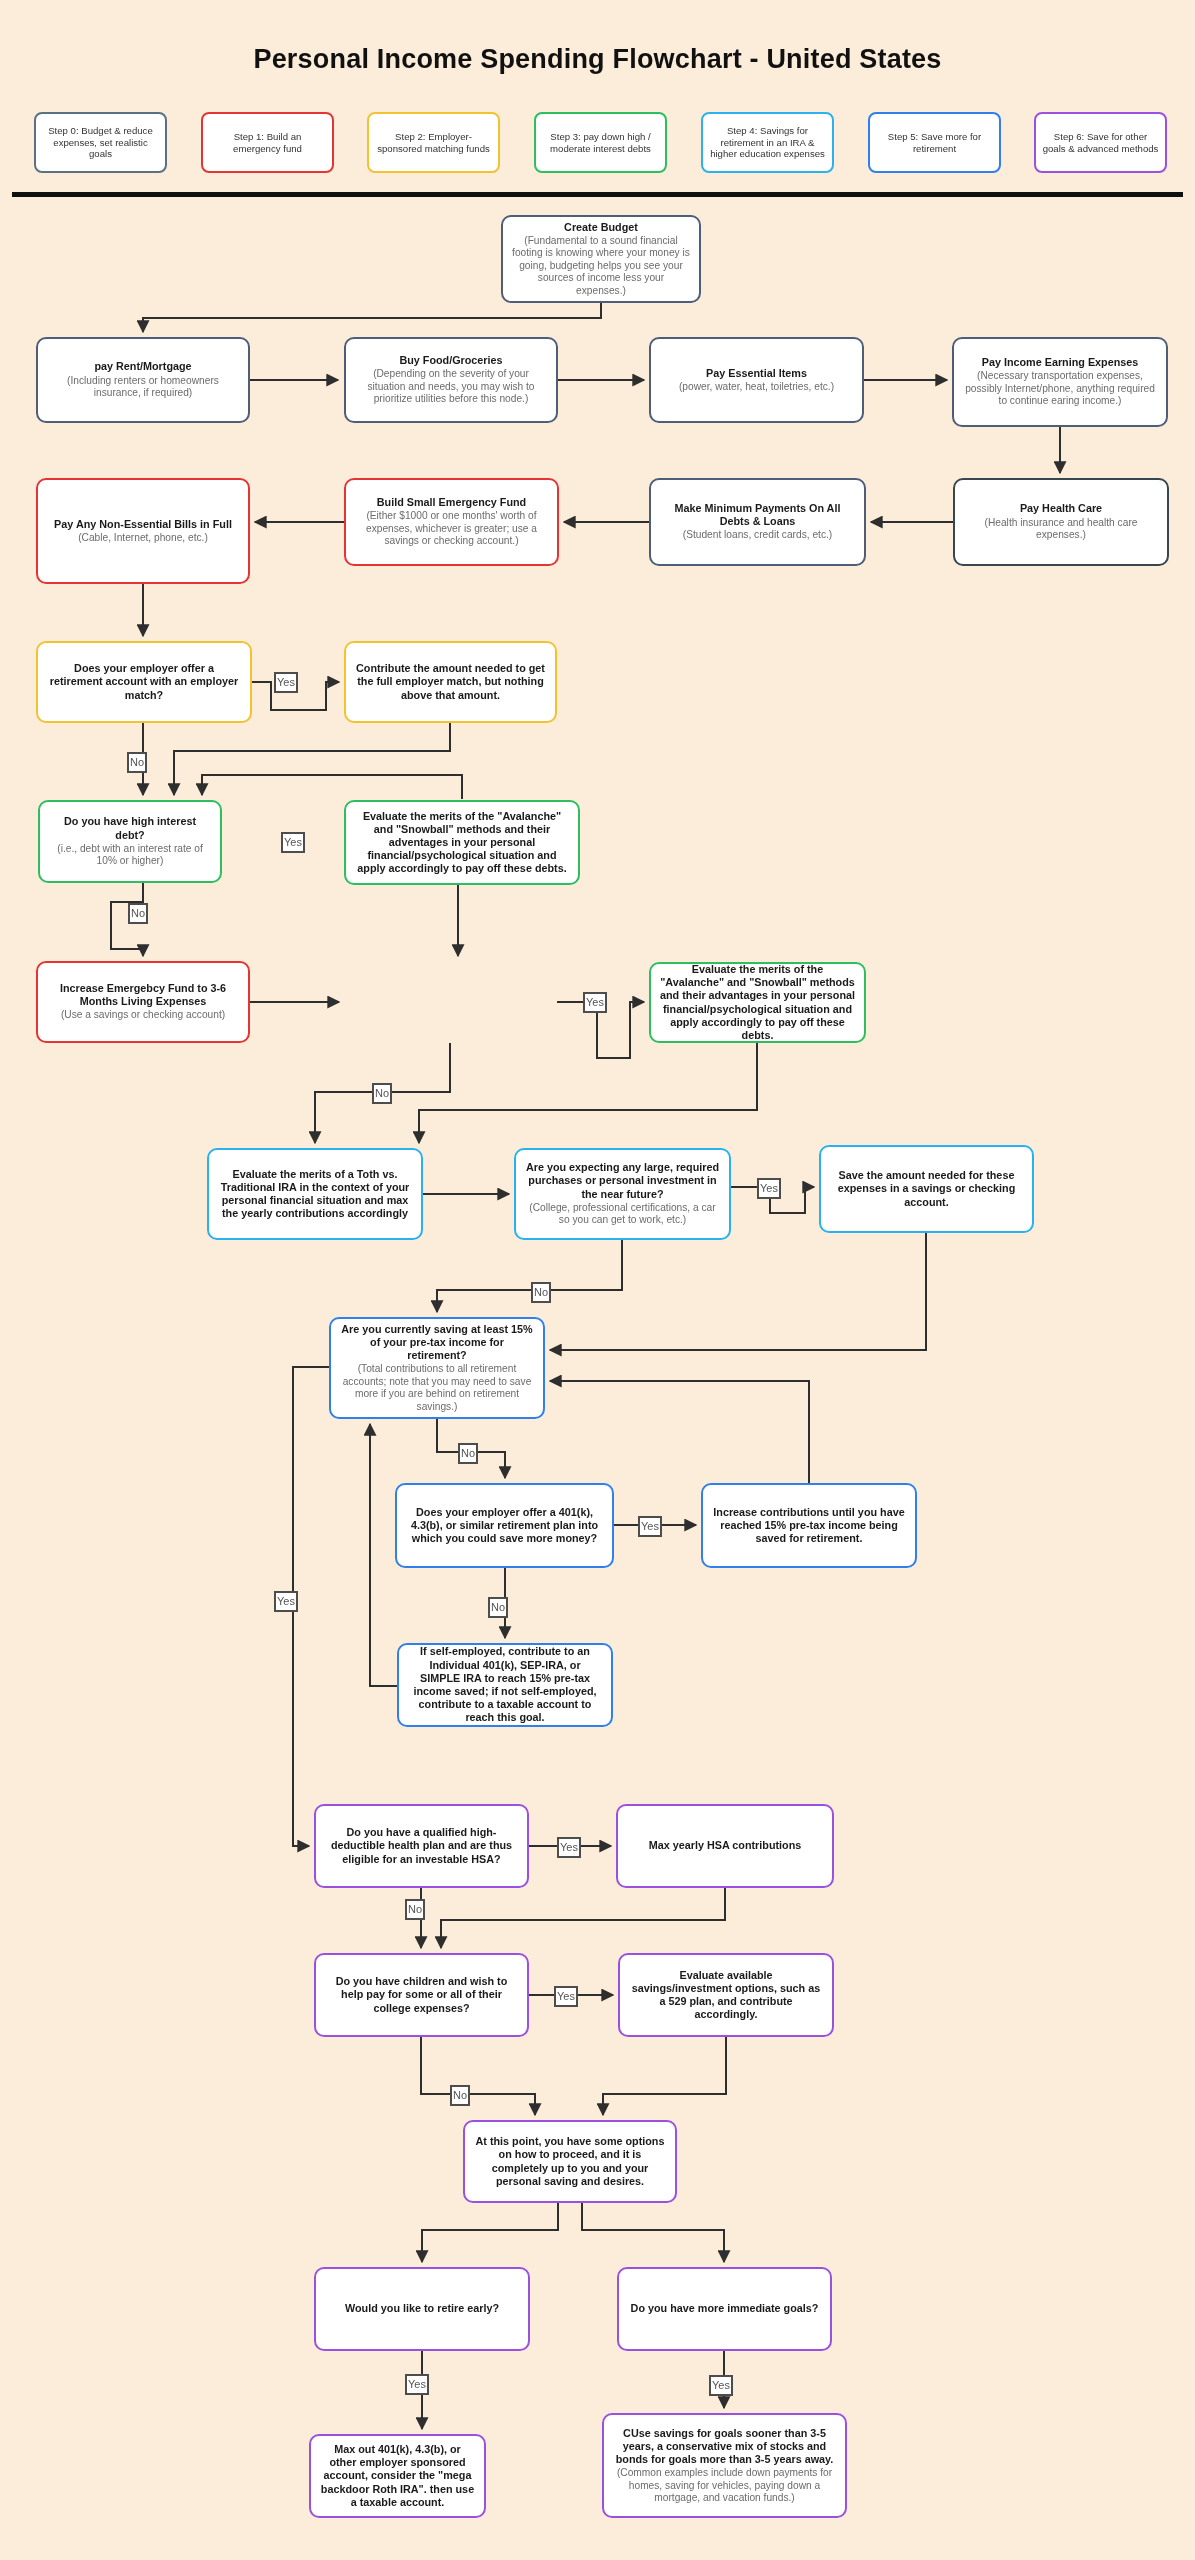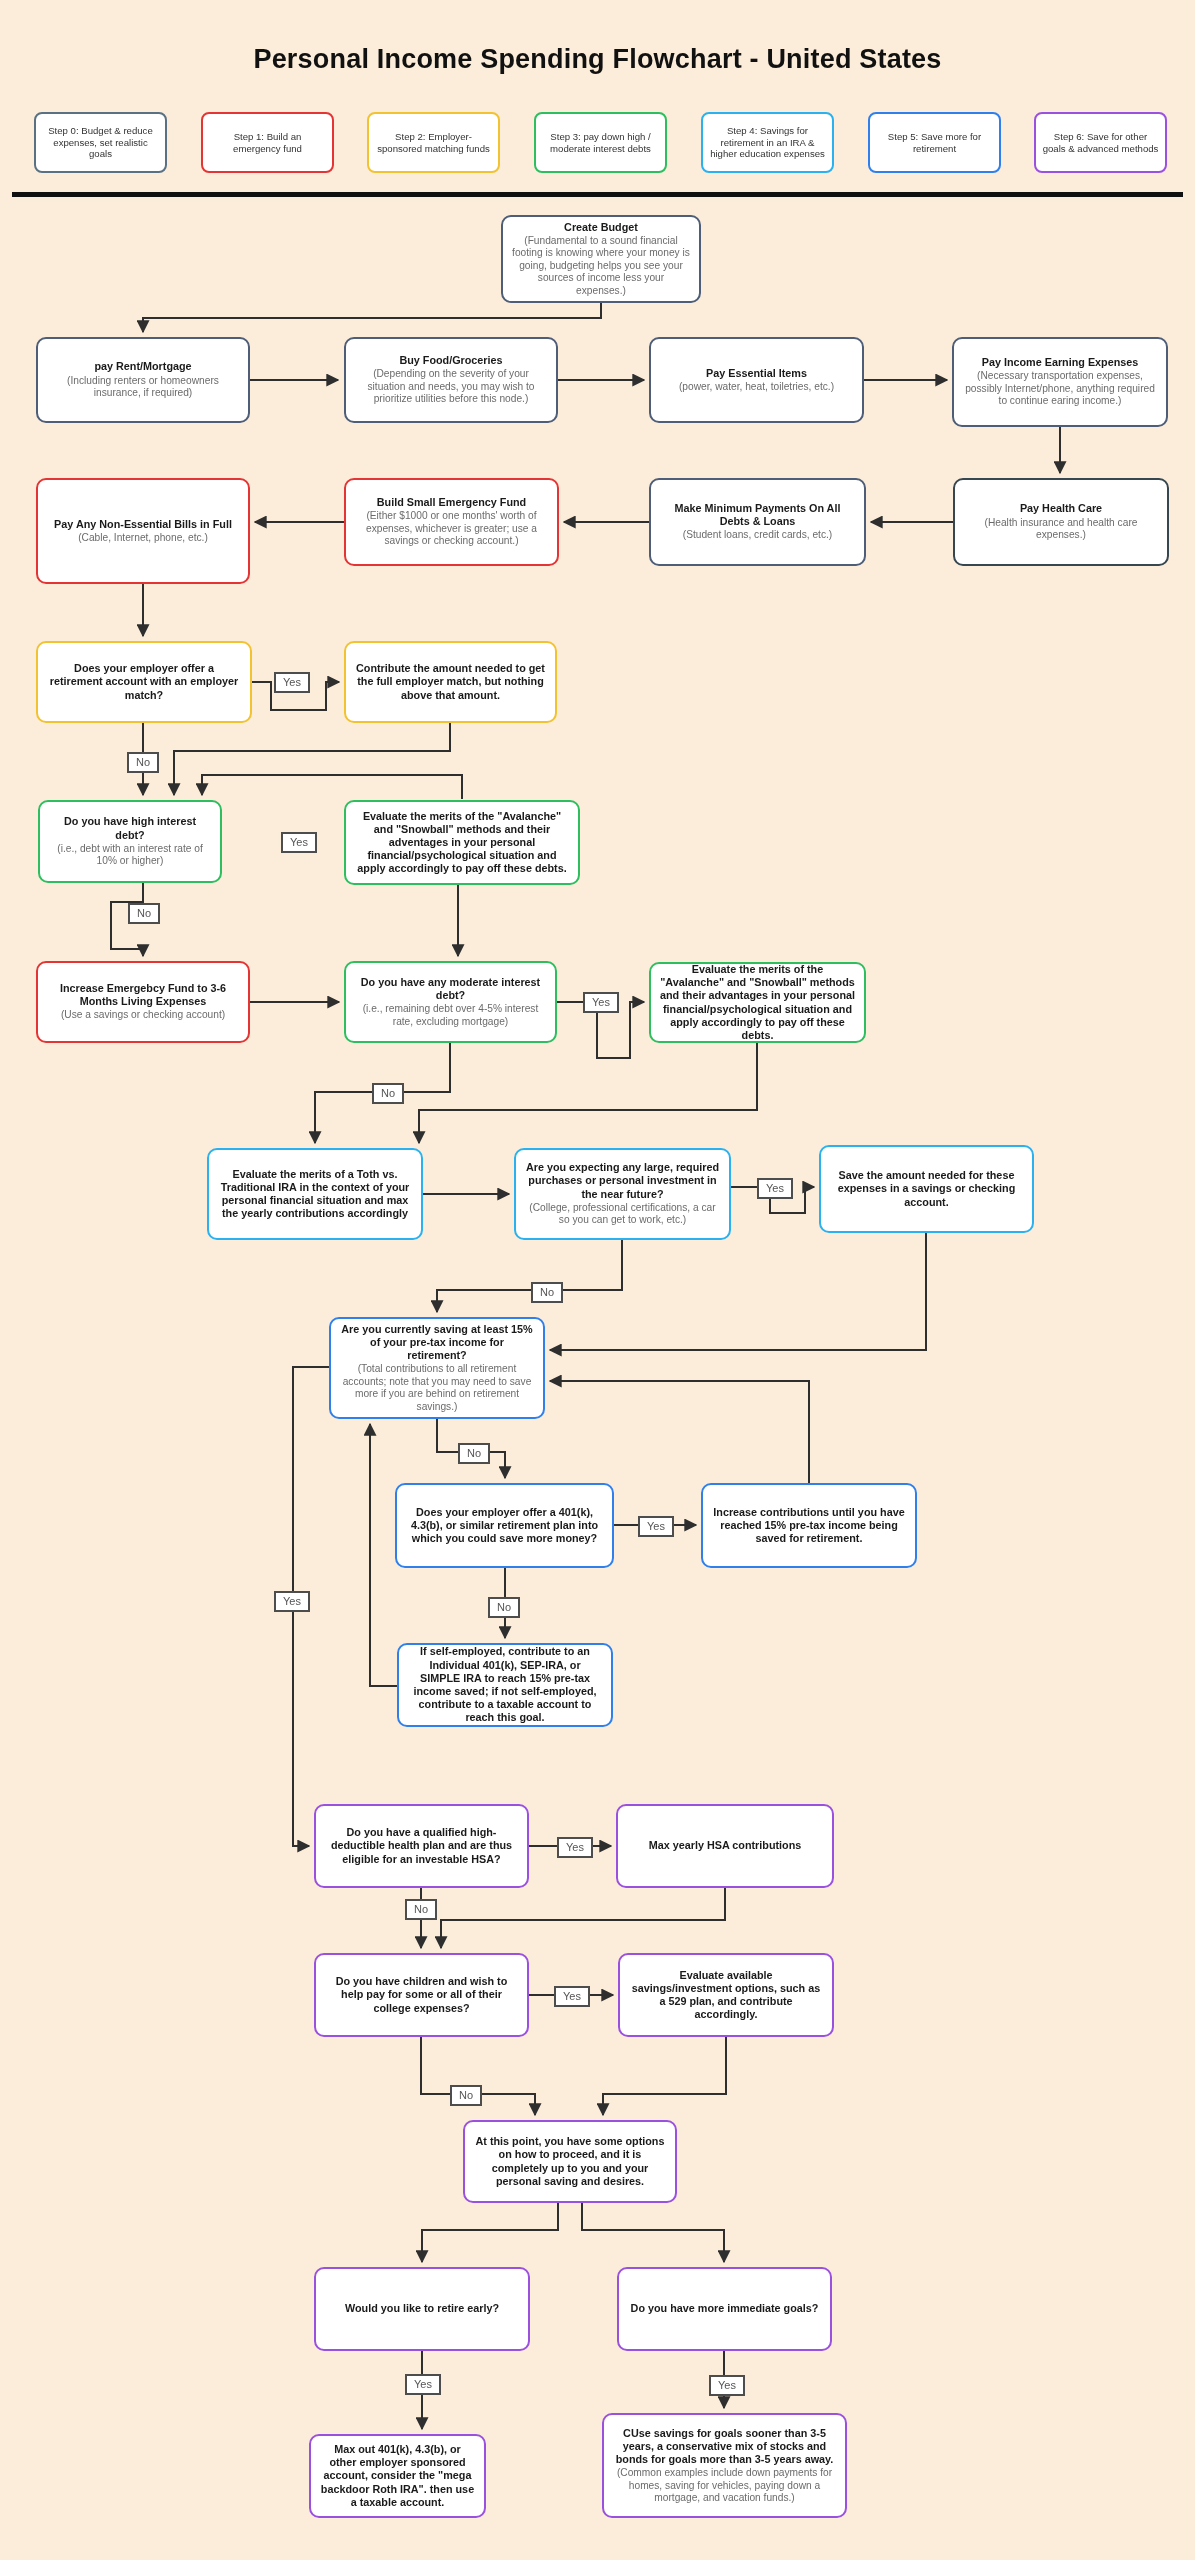--- a/index.html
+++ b/index.html
@@ -10,21 +10,21 @@
   .divider{position:absolute;left:12px;top:192px;width:1171px;height:5px;background:#101010;}
   .step-box{position:absolute;top:112px;width:133px;height:61px;background:#fff;
             border:2px solid #888;border-radius:8px;display:flex;align-items:center;justify-content:center;
             text-align:center;font-size:9.6px;color:#333;padding:3px 6px;box-sizing:border-box;line-height:1.25;}
   .node{position:absolute;background:#fff;border:2px solid #4e5d78;border-radius:10px;
         display:flex;flex-direction:column;align-items:center;justify-content:center;
         text-align:center;padding:9px 9px;box-sizing:border-box;line-height:1.22;}
   .node-title{font-size:10.8px;font-weight:bold;color:#1a1a1a;}
   .node-sub{font-size:10.2px;color:#6b6b6b;margin-top:1px;}
   .edge-label{position:absolute;background:#fff;border:2px solid #4d4d4d;color:#555;
-              font-size:11px;padding:0px 7px;line-height:17px;height:17px;}
+              font-size:11px;padding:0px 1px;line-height:17px;height:17px;}
   svg.edges{position:absolute;left:0;top:0;z-index:0;}
   #nodes,#labels,#steps{position:absolute;left:0;top:0;width:100%;height:100%;z-index:1;pointer-events:none;}
 </style>
 </head>
 <body>
 
 <div class="canvas">
 
   <div class="page-title">Personal Income Spending Flowchart - United States</div>
 
@@ -136,24 +136,20 @@
         <div class="node-title">Do you have high interest debt?</div>
         <div class="node-sub">(i.e., debt with an interest rate of 10% or higher)</div>
       </div>
       <div class="node" style="left: 344px; top: 800px; width: 236px; height: 85px; border-color: rgb(45, 190, 96);">
         <div class="node-title">Evaluate the merits of the "Avalanche" and "Snowball" methods and their adventages in your personal financial/psychological situation and apply accordingly to pay off these debts.</div>
       </div>
       <div class="node" style="left: 36px; top: 961px; width: 214px; height: 82px; border-color: rgb(229, 52, 52);">
         <div class="node-title">Increase Emergebcy Fund to 3-6 Months Living Expenses</div>
         <div class="node-sub">(Use a savings or checking account)</div>
       </div>
-      <div class="node" style="left: 344px; top: 961px; width: 213px; height: 82px; border-color: rgb(45, 190, 96);">
-        <div class="node-title">Do you have any moderate interest debt?</div>
-        <div class="node-sub">(i.e., remaining debt over 4-5% interest rate, excluding mortgage)</div>
-      </div>
       <div class="node" style="left: 649px; top: 962px; width: 217px; height: 81px; border-color: rgb(45, 190, 96);">
         <div class="node-title">Evaluate the merits of the "Avalanche" and "Snowball" methods and their advantages in your personal financial/psychological situation and apply accordingly to pay off these debts.</div>
       </div>
       <div class="node" style="left: 207px; top: 1148px; width: 216px; height: 92px; border-color: rgb(41, 178, 239);">
         <div class="node-title">Evaluate the merits of a Toth vs. Traditional IRA in the context of your personal financial situation and max the yearly contributions accordingly</div>
       </div>
       <div class="node" style="left: 514px; top: 1148px; width: 217px; height: 92px; border-color: rgb(41, 178, 239);">
         <div class="node-title">Are you expecting any large, required purchases or personal investment in the near future?</div>
         <div class="node-sub">(College, professional certifications, a car so you can get to work, etc.)</div>
       </div>

